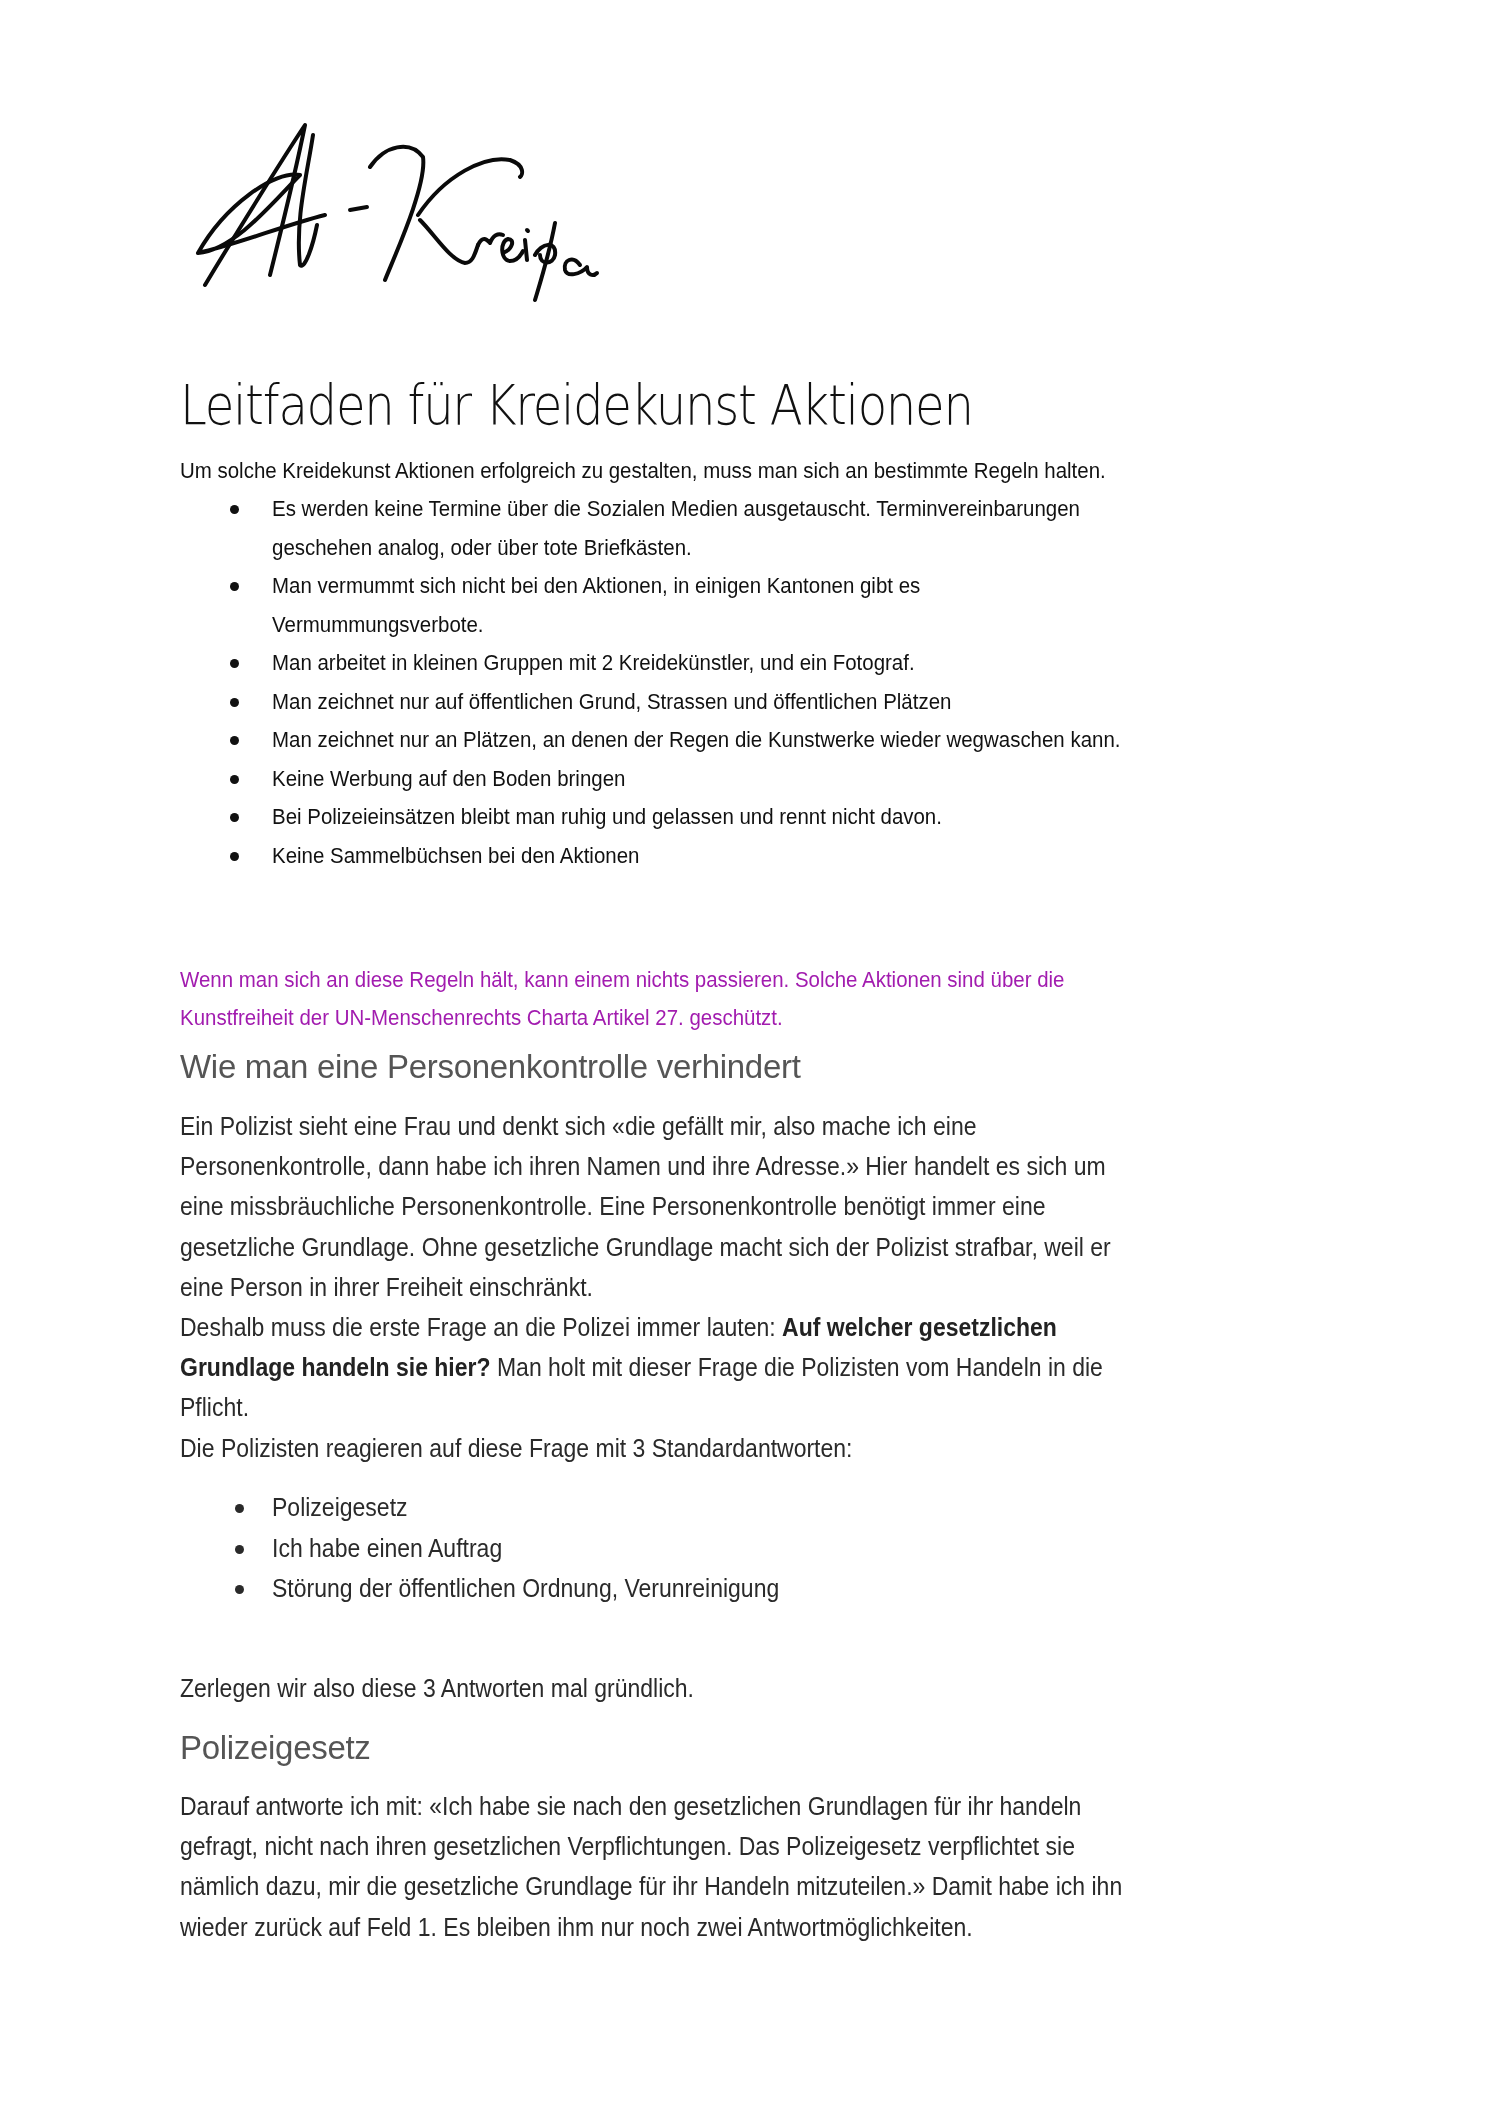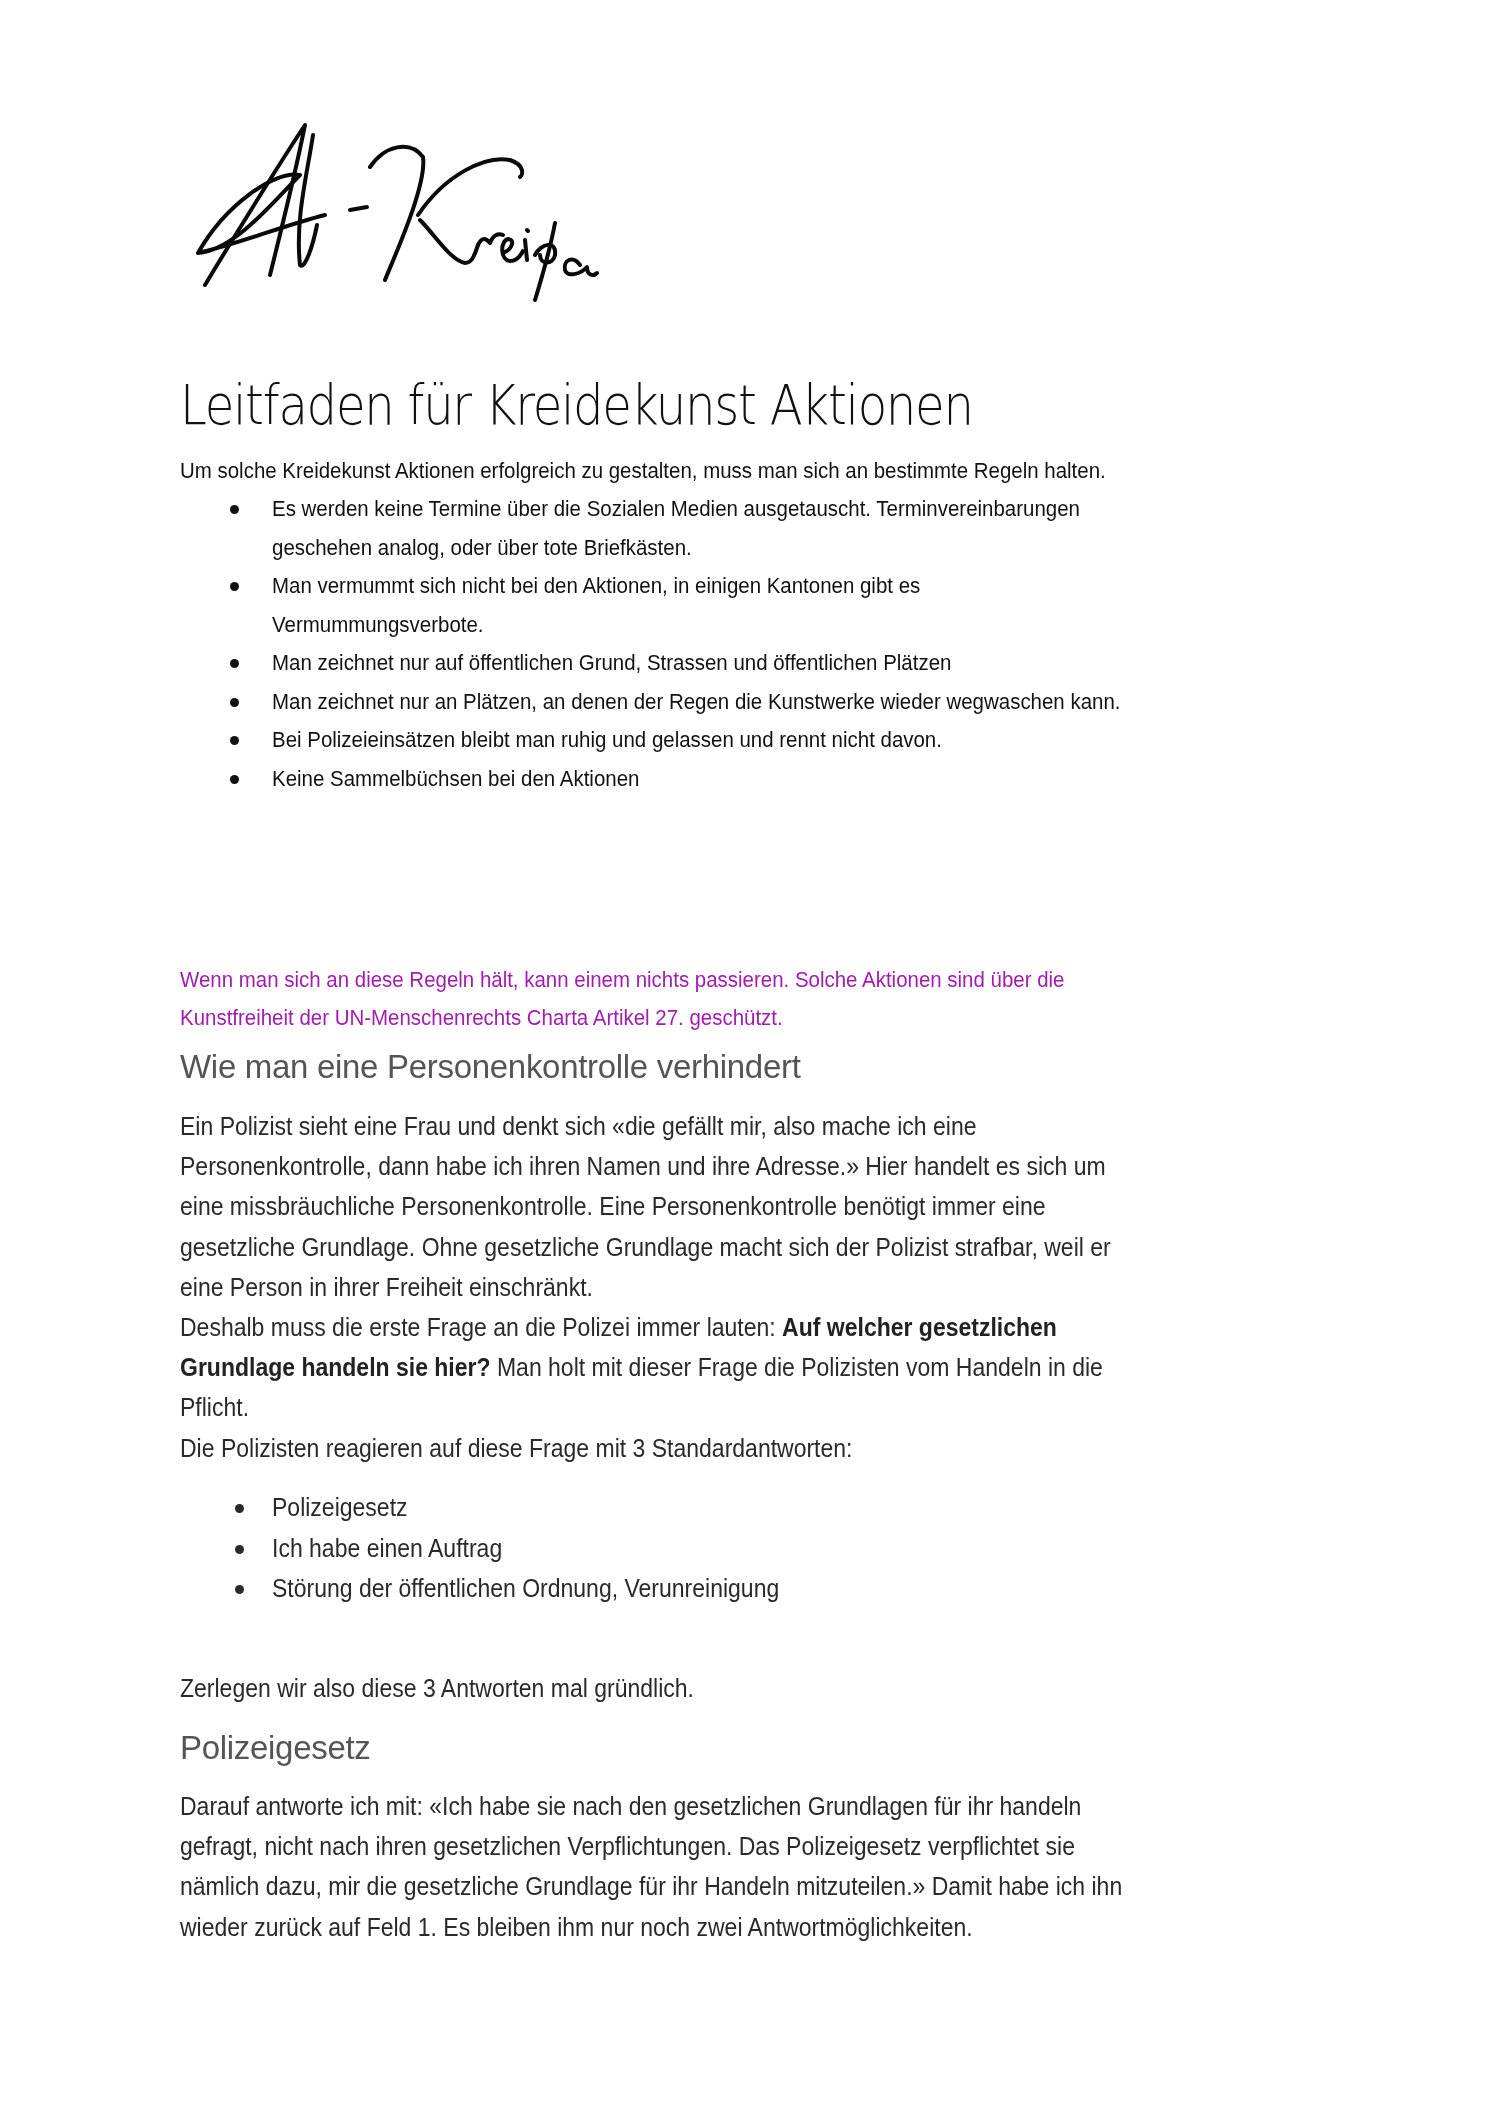--- a/index.html
+++ b/index.html
@@ -62,22 +62,24 @@
     </g>
   </svg>
 </div>
 
 <h1 class="title">Leitfaden für Kreidekunst Aktionen</h1>
 <p class="intro">Um solche Kreidekunst Aktionen erfolgreich zu gestalten, muss man sich an bestimmte Regeln halten.</p>
 
 <ul class="rules">
   <li><span class="bullet"></span><span class="txt">Es werden keine Termine über die Sozialen Medien ausgetauscht. Terminvereinbarungen</span><br><span class="txt">geschehen analog, oder über tote Briefkästen.</span></li>
   <li><span class="bullet"></span><span class="txt">Man vermummt sich nicht bei den Aktionen, in einigen Kantonen gibt es</span><br><span class="txt">Vermummungsverbote.</span></li>
+  <li><span class="bullet"></span><span class="txt">Man arbeitet in kleinen Gruppen mit 2 Kreidekünstler, und ein Fotograf.</span></li>
   <li><span class="bullet"></span><span class="txt">Man zeichnet nur auf öffentlichen Grund, Strassen und öffentlichen Plätzen</span></li>
   <li><span class="bullet"></span><span class="txt">Man zeichnet nur an Plätzen, an denen der Regen die Kunstwerke wieder wegwaschen kann.</span></li>
+  <li><span class="bullet"></span><span class="txt">Keine Werbung auf den Boden bringen</span></li>
   <li><span class="bullet"></span><span class="txt">Bei Polizeieinsätzen bleibt man ruhig und gelassen und rennt nicht davon.</span></li>
   <li><span class="bullet"></span><span class="txt">Keine Sammelbüchsen bei den Aktionen</span></li>
 </ul>
 
 <p class="closing">
   <span>Wenn man sich an diese Regeln hält, kann einem nichts passieren. Solche Aktionen sind über die</span>
   <span>Kunstfreiheit der UN-Menschenrechts Charta Artikel 27. geschützt.</span>
 </p>
 
 <h2 class="h2a">Wie man eine Personenkontrolle verhindert</h2>

